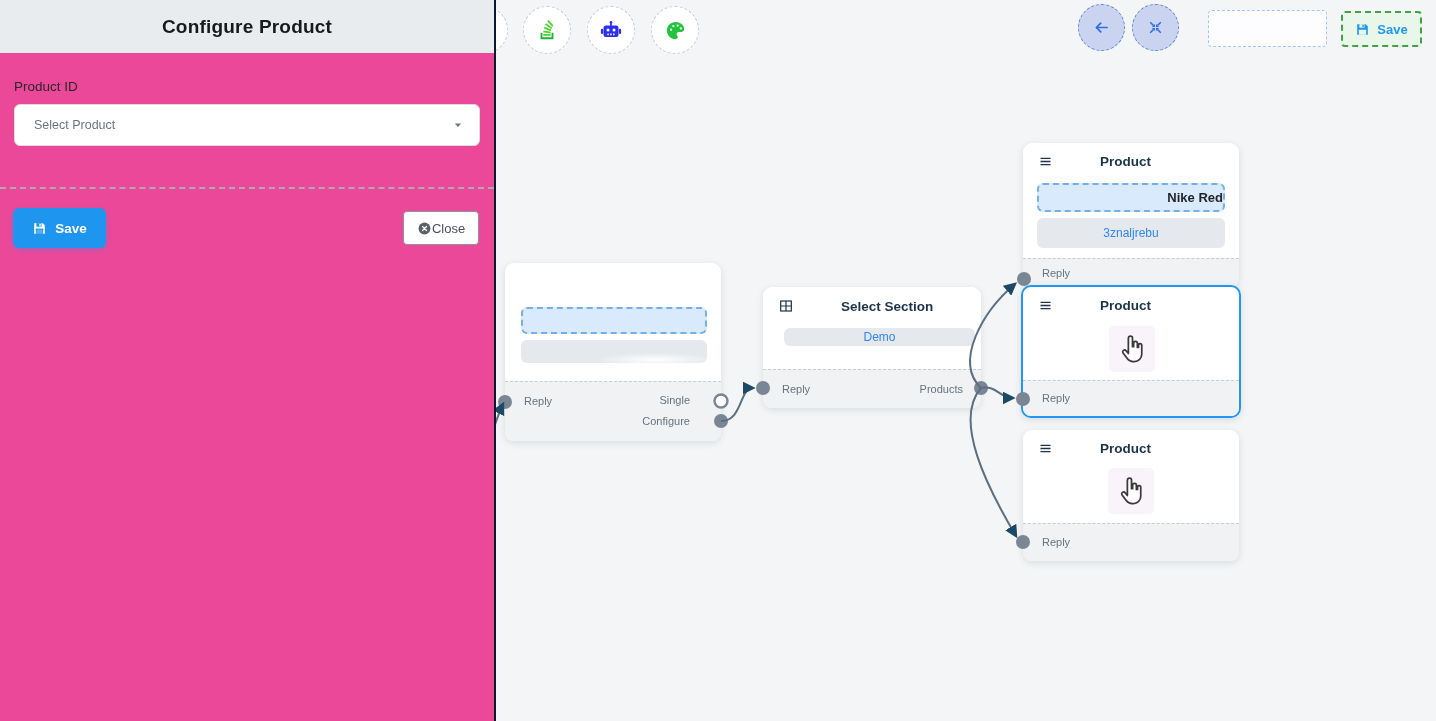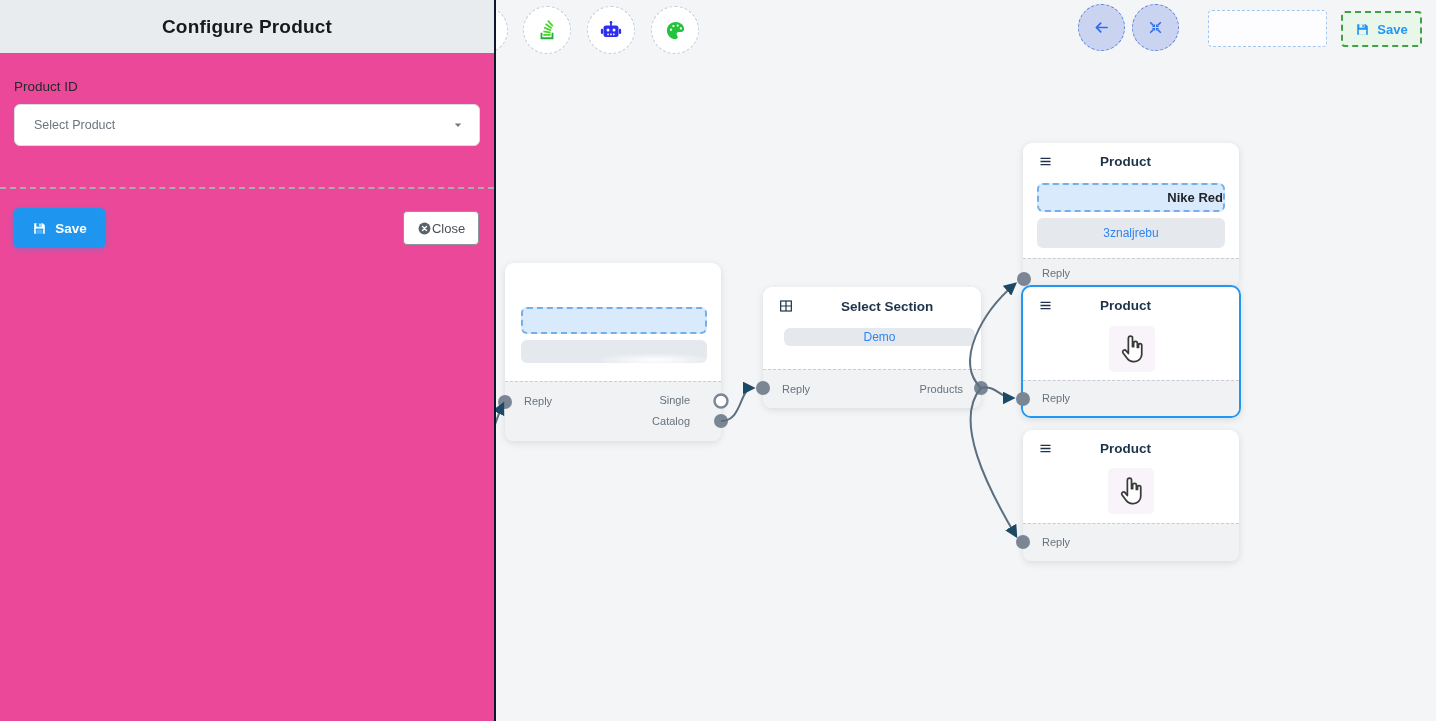--- a/index.html
+++ b/index.html
@@ -172,21 +172,21 @@
     </button>
 
     <div class="node" style="left:9px; top:263px; width:216px; height:178px;">
       <div class="option dashed-blue" style="left:16px; top:44px; width:186px; height:27px;"></div>
       <div class="option gray" style="left:16px; top:77px; width:186px; height:23px;">
         <span class="smudge"></span>
       </div>
       <div class="node-footer" style="height:60px;">
         <span class="f-label" style="left:19px; top:13px;">Reply</span>
         <span class="f-label" style="right:31px; top:12px;">Single</span>
-        <span class="f-label" style="right:31px; top:33px;">Catalog</span>
+        <span class="f-label" style="right:31px; top:33px;">Configure</span>
       </div>
     </div>
 
     <div class="node" style="left:267px; top:287px; width:218px; height:121px;">
       <div class="node-header">
         <svg width="16" height="16" viewBox="0 0 24 24" fill="none" stroke="#1d3349" stroke-width="1.8">
           <rect x="4" y="4.5" width="16" height="15"></rect>
             <path d="M12 4.5v15M4 12h16"></path>
         </svg>
         <span class="node-title">Select Section</span>

